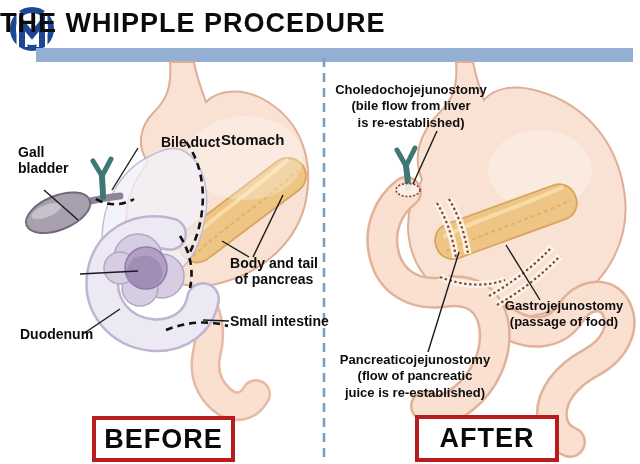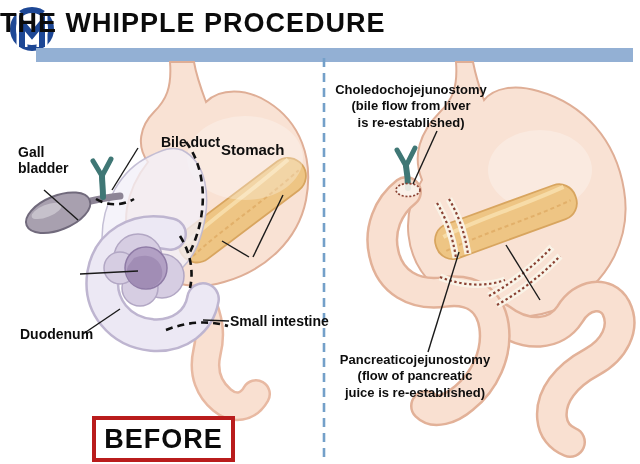--- a/index.html
+++ b/index.html
@@ -163,28 +163,35 @@
         <path d="M437,131 L413,184"></path>
         <path d="M540,300 L506,245"></path>
         <path d="M428,352 L459,252"></path>
       </g>
     </g>
   </svg>
 
   <div class="lbl" style="left:18px;top:145px;">Gall
 bladder</div>
   <div class="lbl" style="left:119px;top:135px;margin-left:42px;">Bile duct</div>
-  <div class="lbl" style="left:221px;top:142px;font-size:15px;">Stomach</div>
+  <div class="lbl" style="left:221px;top:132px;font-size:15px;">Stomach</div>
+  <div class="lbl center" style="left:221px;top:256px;width:106px;">Body and tail
+of pancreas</div>
   <div class="lbl" style="left:20px;top:327px;text-align:right;">Duodenum</div>
   <div class="lbl center small" style="left:326px;top:82px;width:170px;">Choledochojejunostomy
 (bile flow from liver
 is re-established)</div>
 
   <div class="lbl" style="left:230px;top:314px;">Small intestine</div>
+  <div class="lbl center small" style="left:490px;top:298px;width:148px;">Gastrojejunostomy
+(passage of food)</div>
   <div class="lbl center small" style="left:325px;top:352px;width:180px;">Pancreaticojejunostomy
 (flow of pancreatic
 juice is re-established)</div>
 
   <div class="footer-box" id="box-before">
     <span>BEFORE</span>
   </div>
+  <div class="footer-box" id="box-after">
+    <span>AFTER</span>
+  </div>
 
 </div>
 
 </body></html>

